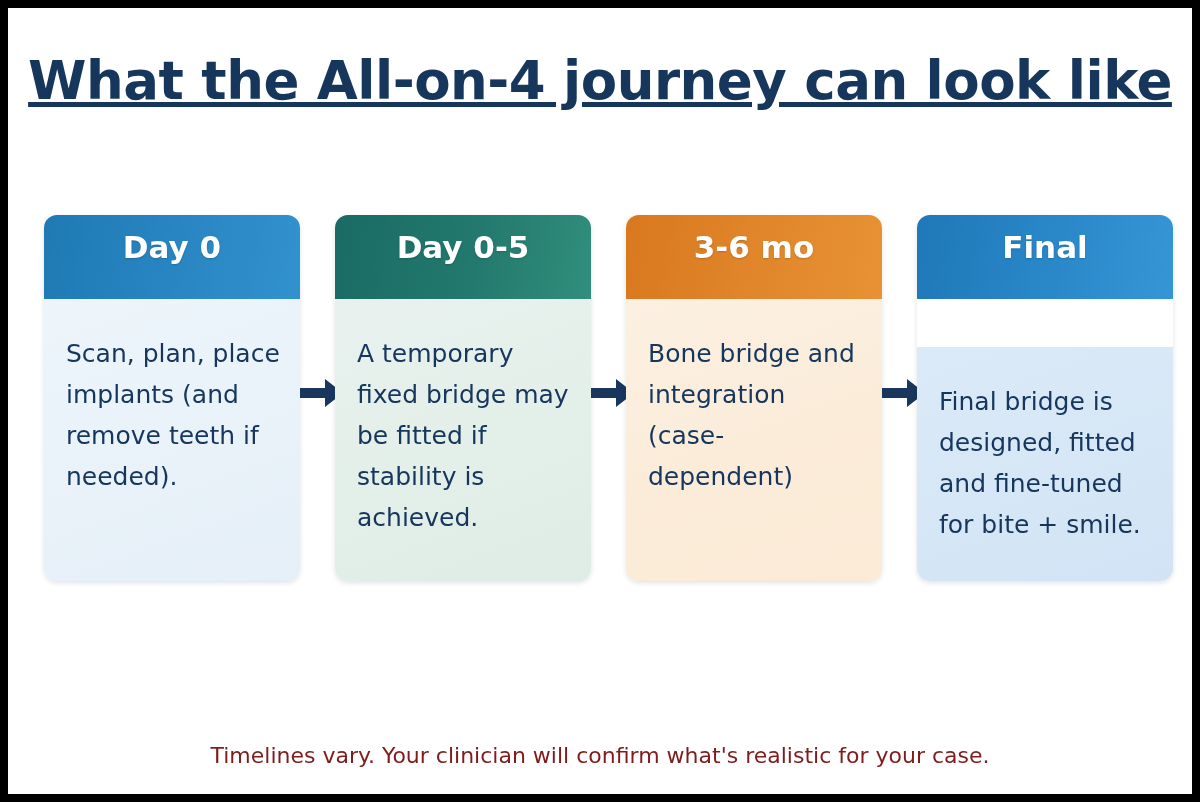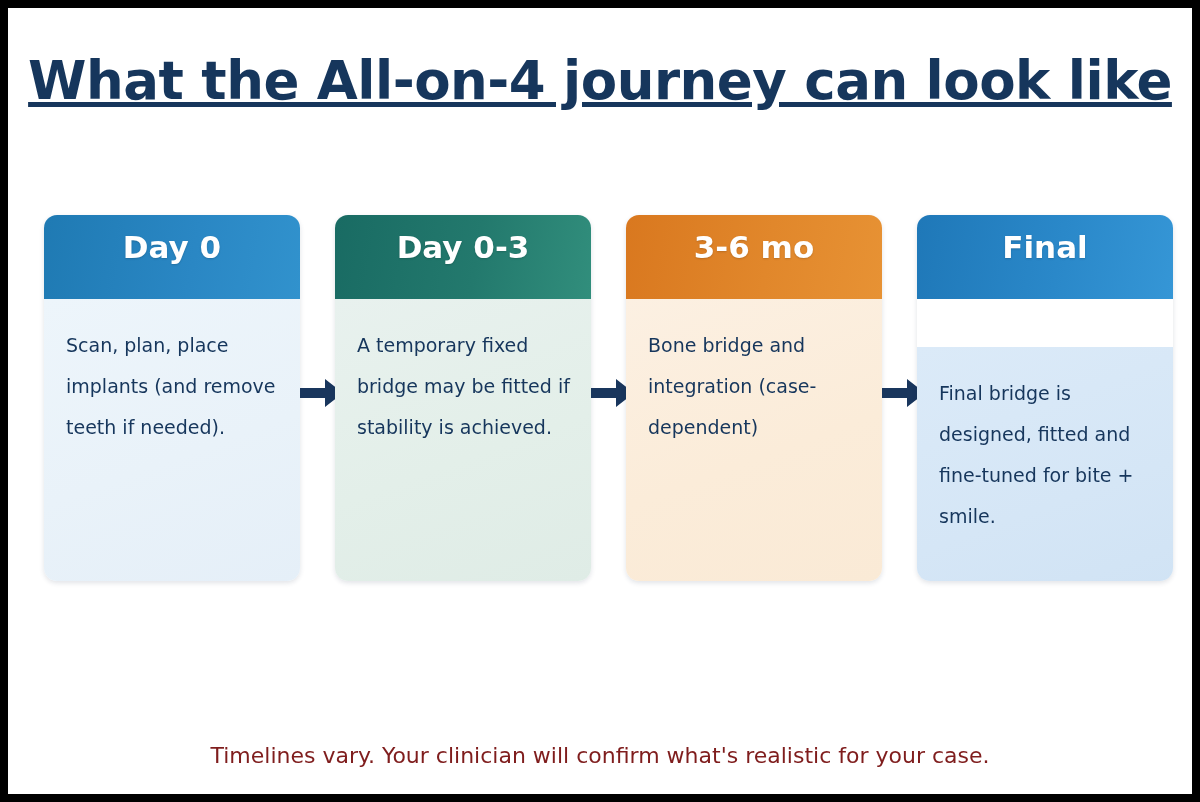--- a/index.html
+++ b/index.html
@@ -82,23 +82,23 @@
     font-size: 31px;
     font-weight: 700;
     letter-spacing: 0px;
     text-shadow: 0 1px 2px rgba(0,0,0,0.17);
     box-sizing: border-box;
     padding-bottom: 20px;
   }
   .card-body {
     height: 282px;
     box-sizing: border-box;
-    padding: 26px 20px 0 22px;
-    font-family: "DejaVu Sans", sans-serif;
-    font-size: 19px;
+    padding: 34px 20px 0 22px;
+    font-family: "DejaVu Sans", sans-serif;
+    font-size: 25px;
     line-height: 41px;
     color: #16365c;
     font-weight: 400;
   }
 
   
   .card-1 .card-header {
     background: linear-gradient(100deg, #1f7ab3 0%, #2a87c4 58%, #3192cd 100%);
   }
   .card-1 .card-body {
@@ -166,21 +166,21 @@
         <div class="card-body">Scan, plan, place implants (and remove teeth if needed).</div>
       </div>
 
       <div class="arrow arrow-1">
         <svg width="44" height="34" viewBox="0 0 44 34" xmlns="http://www.w3.org/2000/svg">
           <path d="M0 12 H25 V3 L43 17 L25 31 V22 H0 Z" fill="#19365d"></path>
         </svg>
       </div>
 
       <div class="stage-card card-2">
-        <div class="card-header">Day 0-3</div>
+        <div class="card-header">Day 0-5</div>
         <div class="card-body">A temporary fixed bridge may be fitted if stability is achieved.</div>
       </div>
 
       <div class="arrow arrow-2">
         <svg width="44" height="34" viewBox="0 0 44 34" xmlns="http://www.w3.org/2000/svg">
           <path d="M0 12 H25 V3 L43 17 L25 31 V22 H0 Z" fill="#19365d"></path>
         </svg>
       </div>
 
       <div class="stage-card card-3">

